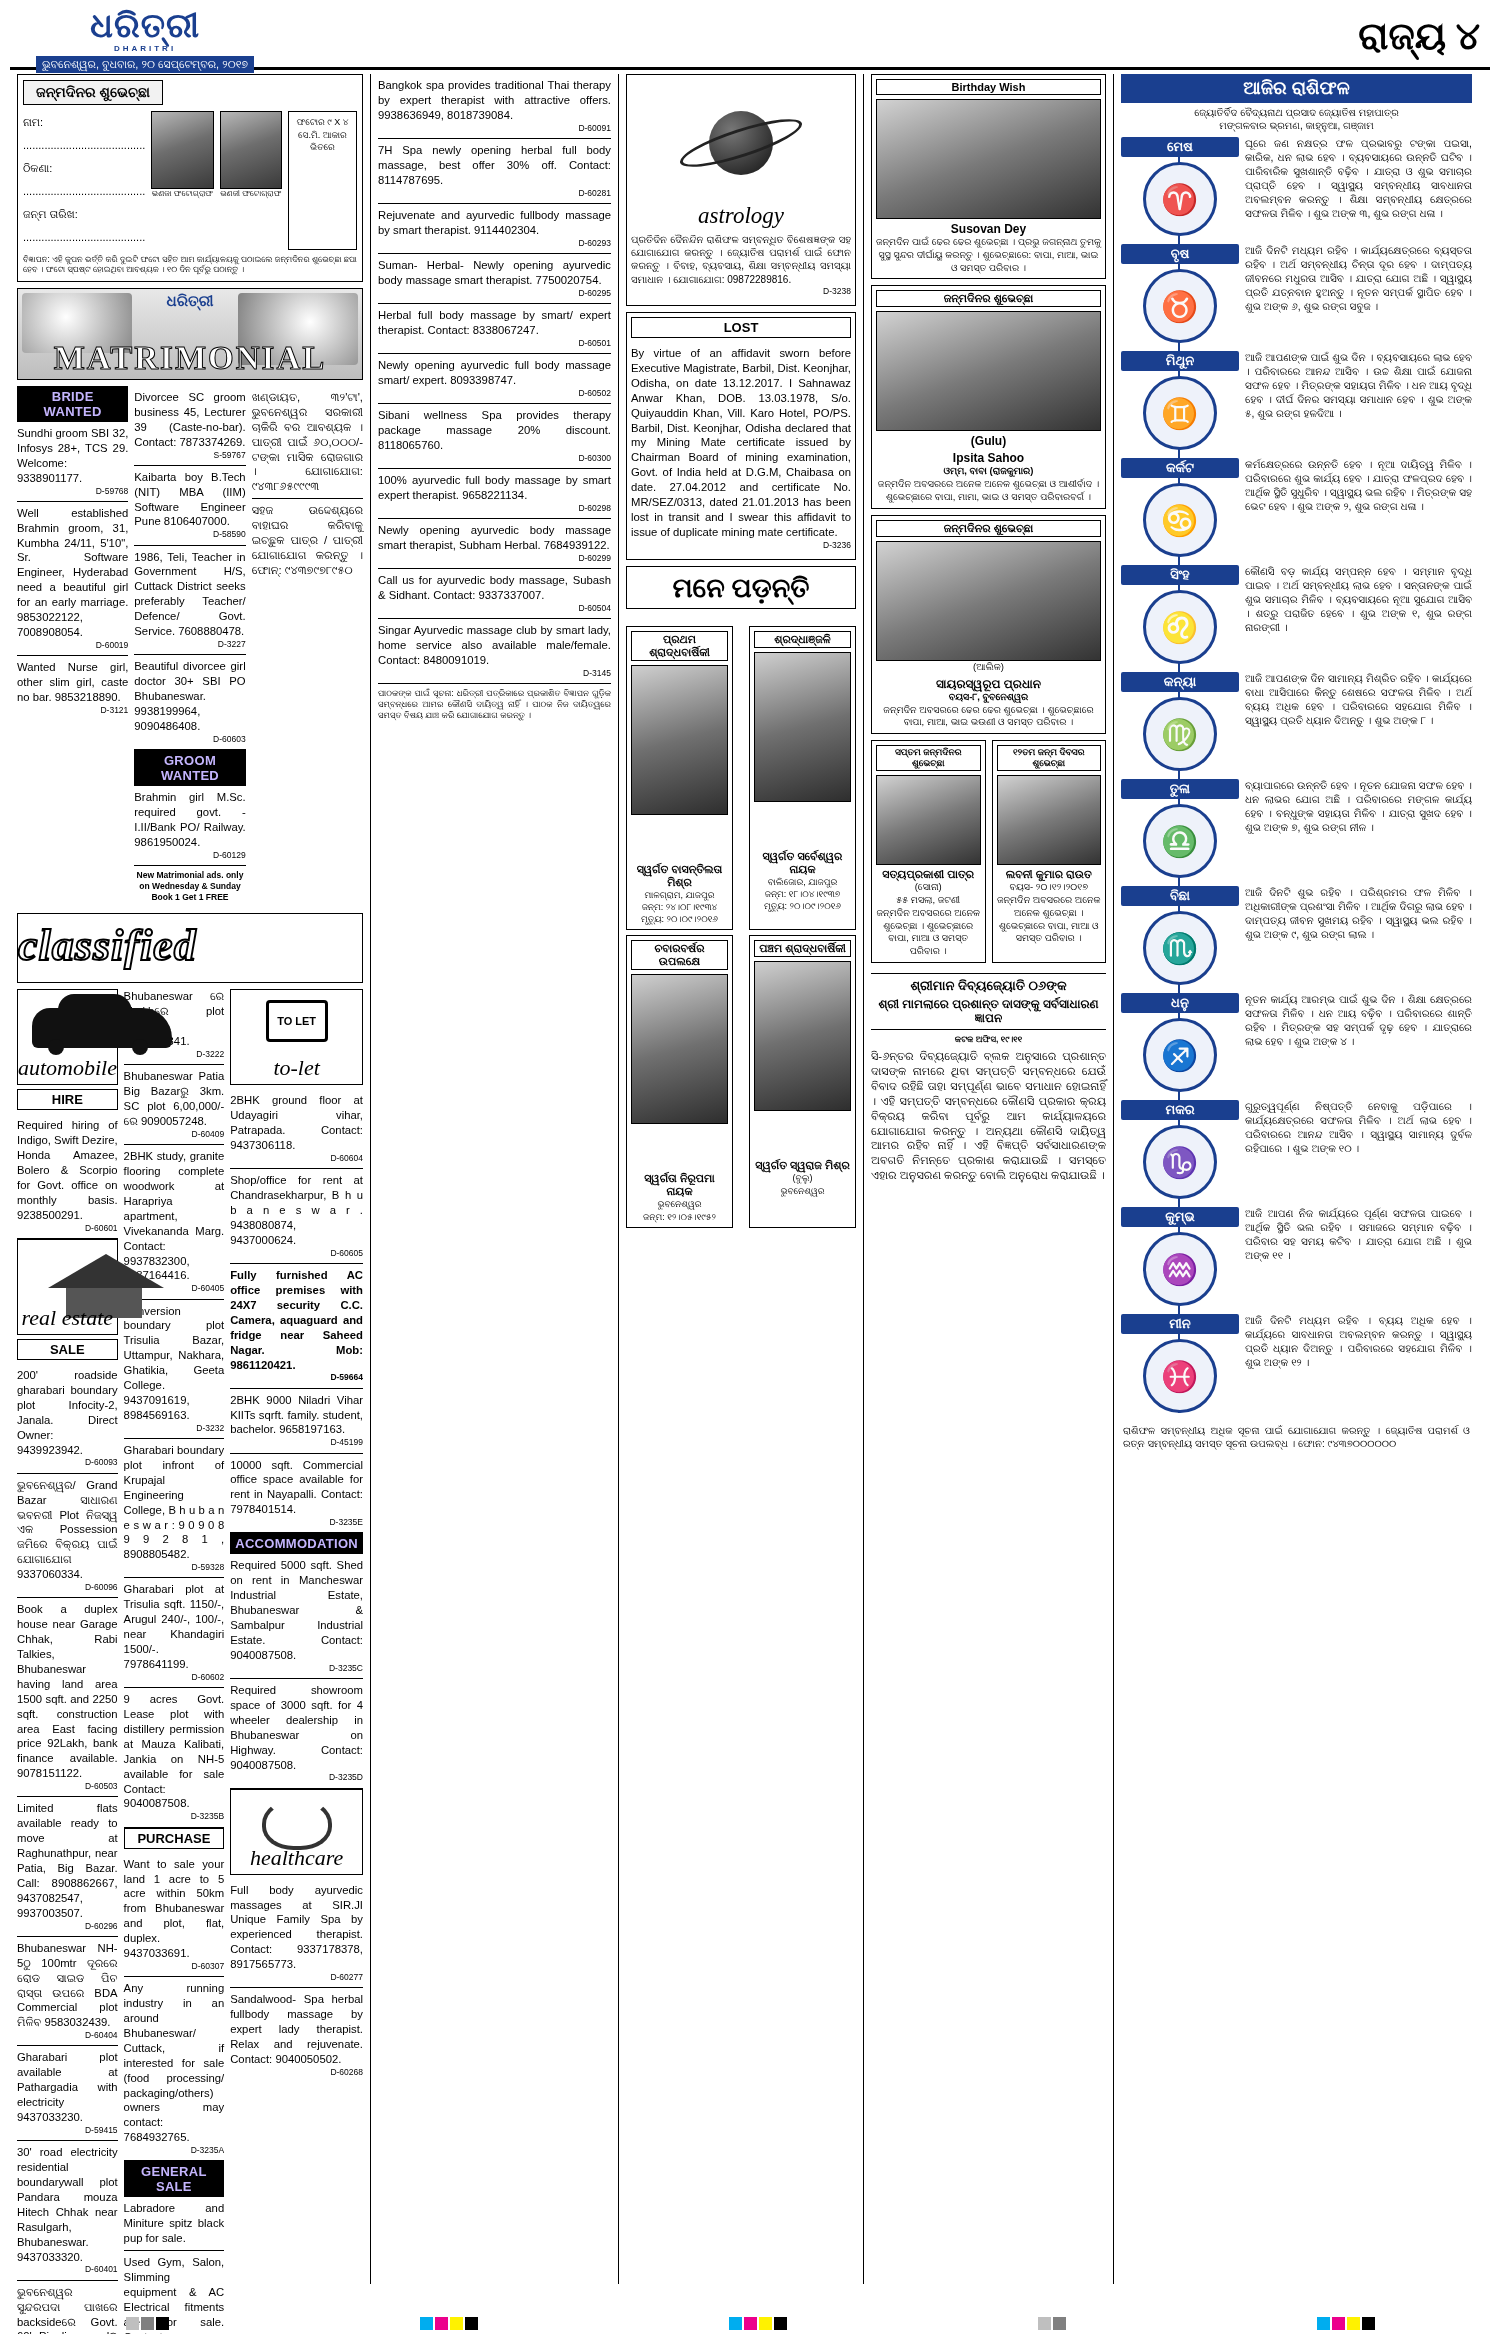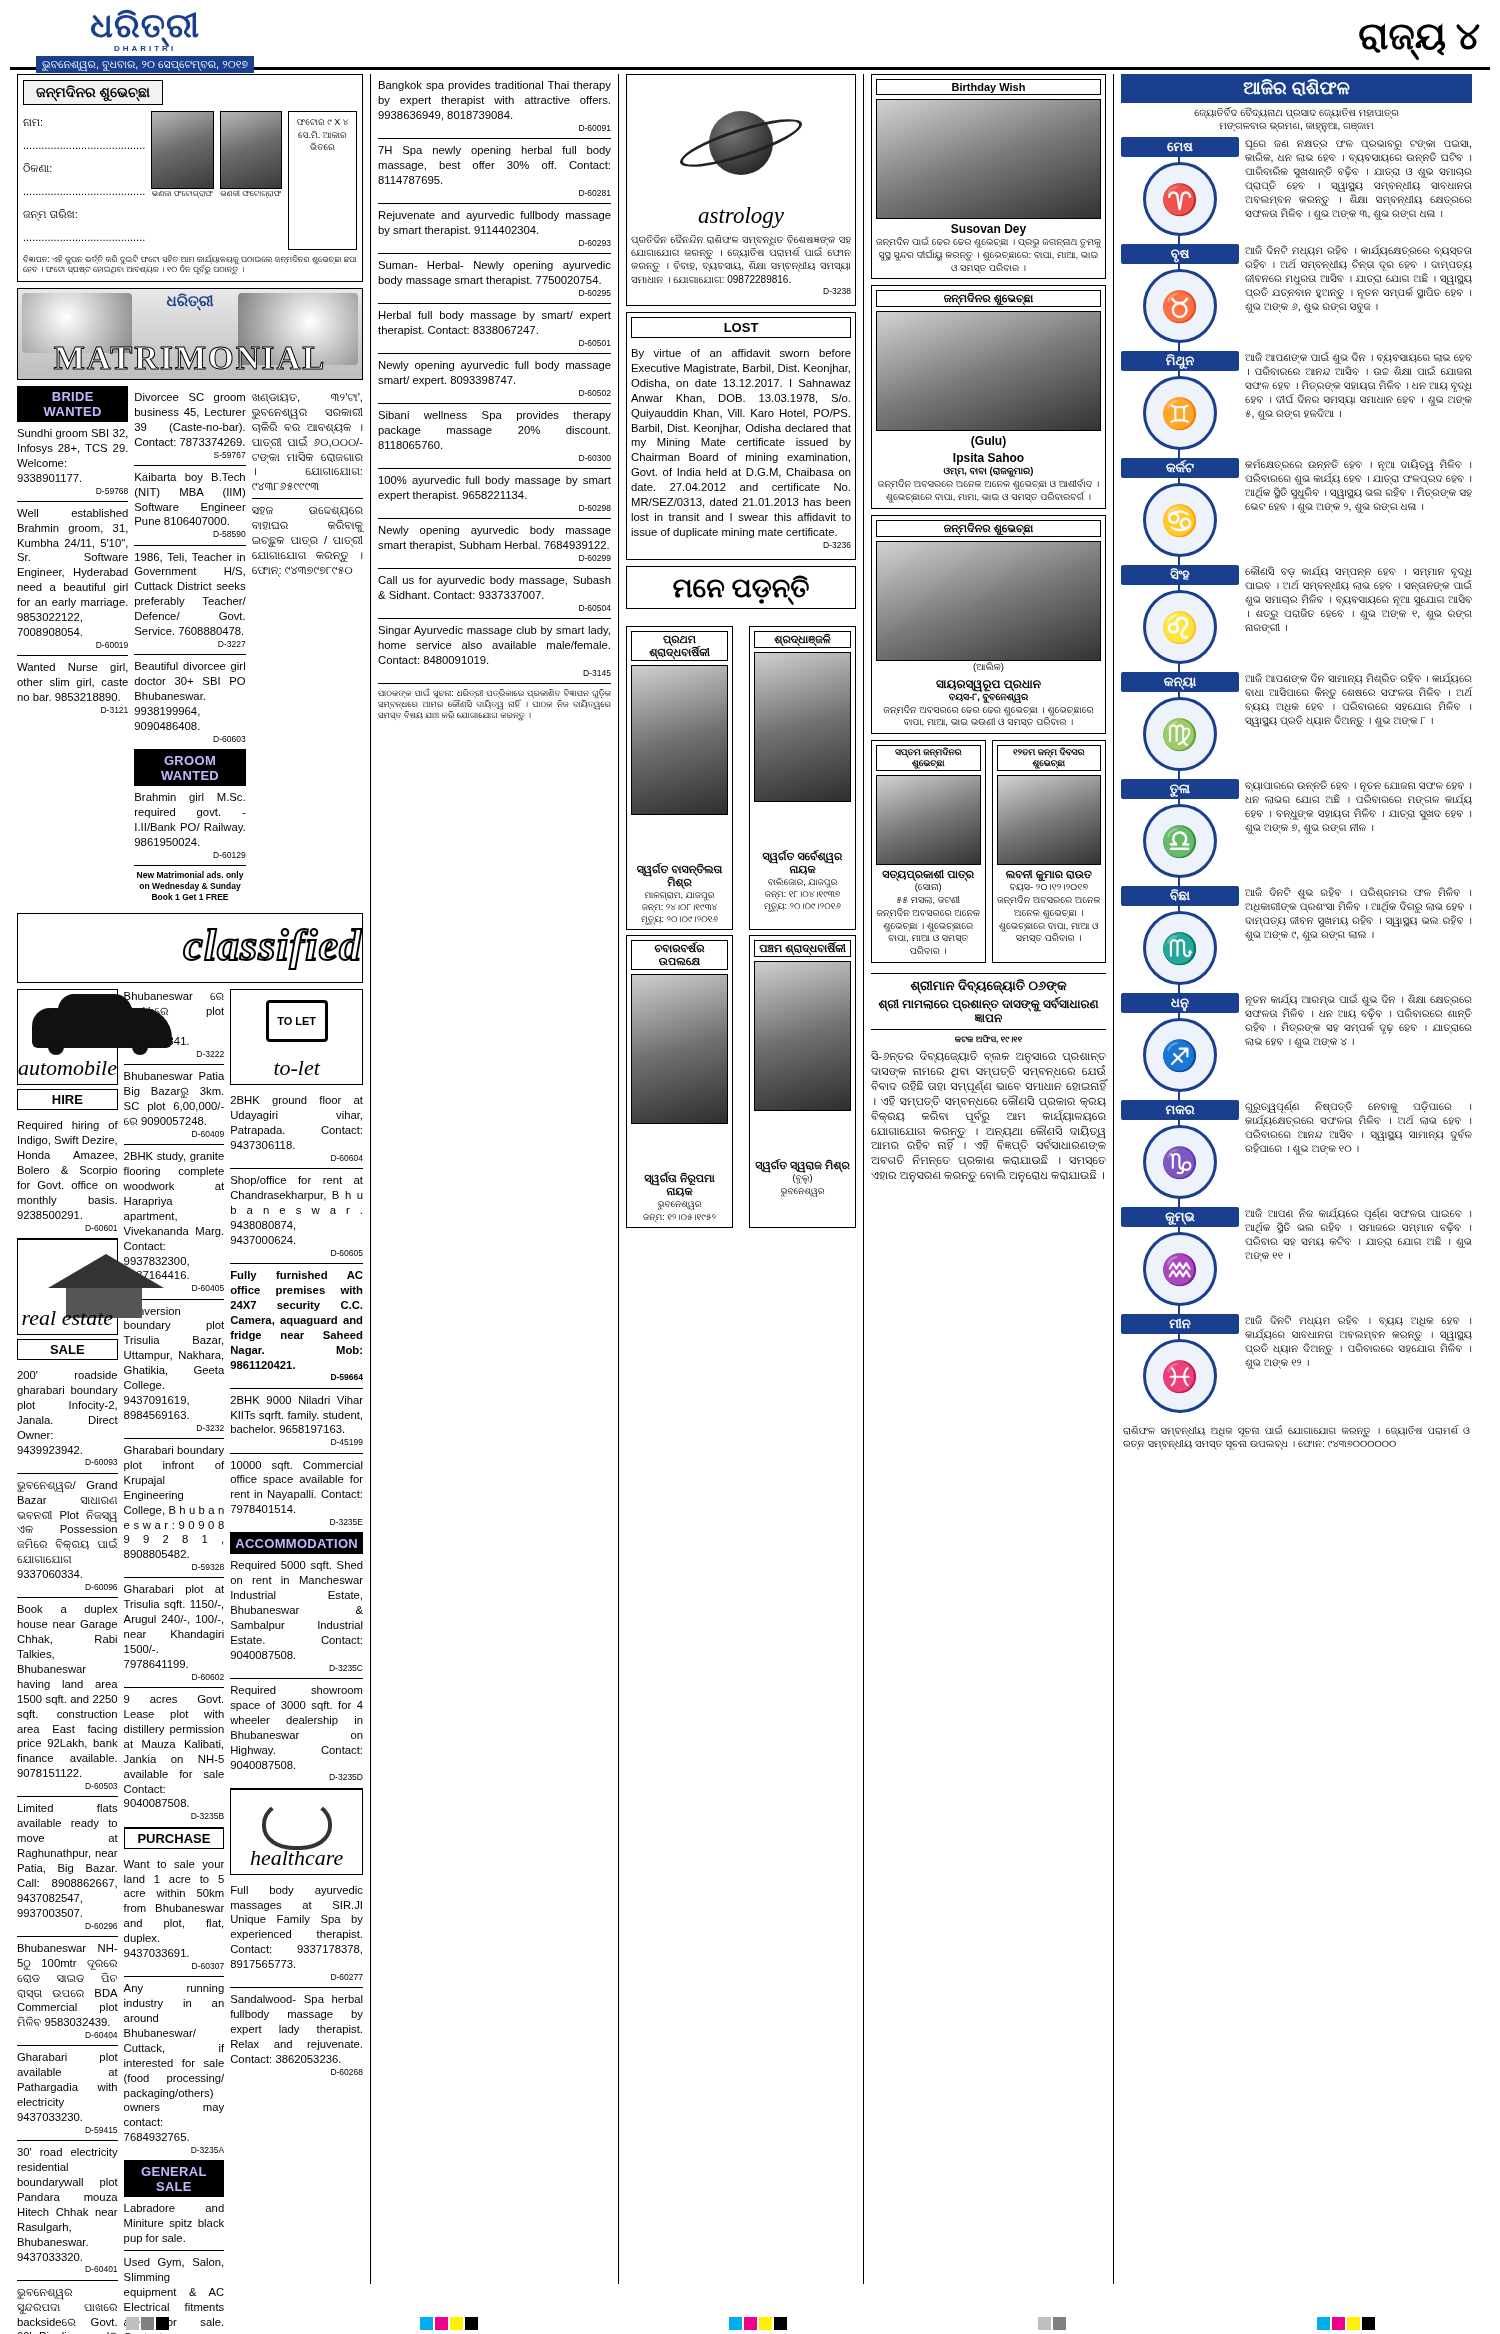--- a/index.html
+++ b/index.html
@@ -61,21 +61,21 @@
     -webkit-text-stroke:1px #000; color:#fff; }
   .matri-logo { position:absolute; top:4px; left:50%; transform:translateX(-50%); font-family:"Liberation Serif",serif; font-weight:bold; font-size:15px; color:#1a3f8f;}
   .matri-figL { position:absolute; left:4px; top:4px; width:110px; height:60px; background:radial-gradient(circle at 40% 40%,#fff,#888); border-radius:4px;}
   .matri-figR { position:absolute; right:4px; top:4px; width:120px; height:72px; background:radial-gradient(circle at 60% 40%,#fff,#777); border-radius:4px;}
 
   .twocol { display:flex; gap:6px; }
   .twocol > div { flex:1; }
 
   
   .classified-banner { border:1px solid #000; height:70px; margin:6px 0; position:relative; overflow:hidden; }
-  .classified-word { position:absolute; top:6px; left:0; width:100%; text-align:right;
+  .classified-word { position:absolute; top:6px; left:0; width:100%; text-align:left;
      font-family:"Liberation Serif", serif; font-style:italic; font-weight:bold; font-size:44px;
      color:#fff; -webkit-text-stroke:2px #000; letter-spacing:1px;}
 
   .cat-logo { border:1px solid #000; height:96px; margin-bottom:4px; position:relative; background:#fff; }
   .cat-logo .word { position:absolute; bottom:3px; width:100%; text-align:center; font-family:"Liberation Serif",serif; font-style:italic; font-size:22px; }
   .car { position:absolute; left:14px; top:18px; width:140px; height:40px; background:#111; border-radius:18px 30px 6px 6px; }
   .car:before{content:"";position:absolute;left:26px;top:-14px;width:74px;height:22px;background:#111;border-radius:16px 18px 0 0;}
   .car:after{content:"";position:absolute;left:16px;bottom:-7px;width:16px;height:16px;background:#111;border-radius:50%;box-shadow:84px 0 0 #111;}
   .house { position:absolute; left:30px; top:14px; width:0;height:0;border-left:58px solid transparent;border-right:58px solid transparent;border-bottom:34px solid #333;}
   .house2{position:absolute;left:48px;top:48px;width:76px;height:30px;background:#555;}
@@ -279,21 +279,21 @@
           <div class="ad"><span>2BHK 9000 Niladri Vihar KIITs sqrft. family. student, bachelor. 9658197163.</span><span class="code">D-45199</span></div>
           <div class="ad"><span>10000 sqft. Commercial office space available for rent in Nayapalli. Contact: 7978401514.</span><span class="code">D-3235E</span></div>
           <div class="hdr-black">ACCOMMODATION</div>
           <div class="ad"><span>Required 5000 sqft. Shed on rent in Mancheswar Industrial Estate, Bhubaneswar &amp; Sambalpur Industrial Estate. Contact: 9040087508.</span><span class="code">D-3235C</span></div>
           <div class="ad"><span>Required showroom space of 3000 sqft. for 4 wheeler dealership in Bhubaneswar on Highway. Contact: 9040087508.</span><span class="code">D-3235D</span></div>
           <div class="cat-logo" style="height:86px">
             <div class="stetho"></div>
             <div class="word">healthcare</div>
           </div>
           <div class="ad"><span>Full body ayurvedic massages at SIR.JI Unique Family Spa by experienced therapist. Contact: 9337178378, 8917565773.</span><span class="code">D-60277</span></div>
-          <div class="ad"><span>Sandalwood- Spa herbal fullbody massage by expert lady therapist. Relax and rejuvenate. Contact: 3862053236.</span><span class="code">D-60268</span></div>
+          <div class="ad"><span>Sandalwood- Spa herbal fullbody massage by expert lady therapist. Relax and rejuvenate. Contact: 9040050502.</span><span class="code">D-60268</span></div>
         </div>
       </div>
     </div>
 
     <div class="col c2">
       <div class="ad" style="border-top:none"><span>Bangkok spa provides traditional Thai therapy by expert therapist with attractive offers. 9938636949, 8018739084.</span><span class="code">D-60091</span></div>
       <div class="ad"><span>7H Spa newly opening herbal full body massage, best offer 30% off. Contact: 8114787695.</span><span class="code">D-60281</span></div>
       <div class="ad"><span>Rejuvenate and ayurvedic fullbody massage by smart therapist. 9114402304.</span><span class="code">D-60293</span></div>
       <div class="ad"><span>Suman- Herbal- Newly opening ayurvedic body massage smart therapist. 7750020754.</span><span class="code">D-60295</span></div>
       <div class="ad"><span>Herbal full body massage by smart/ expert therapist. Contact: 8338067247.</span><span class="code">D-60501</span></div>

